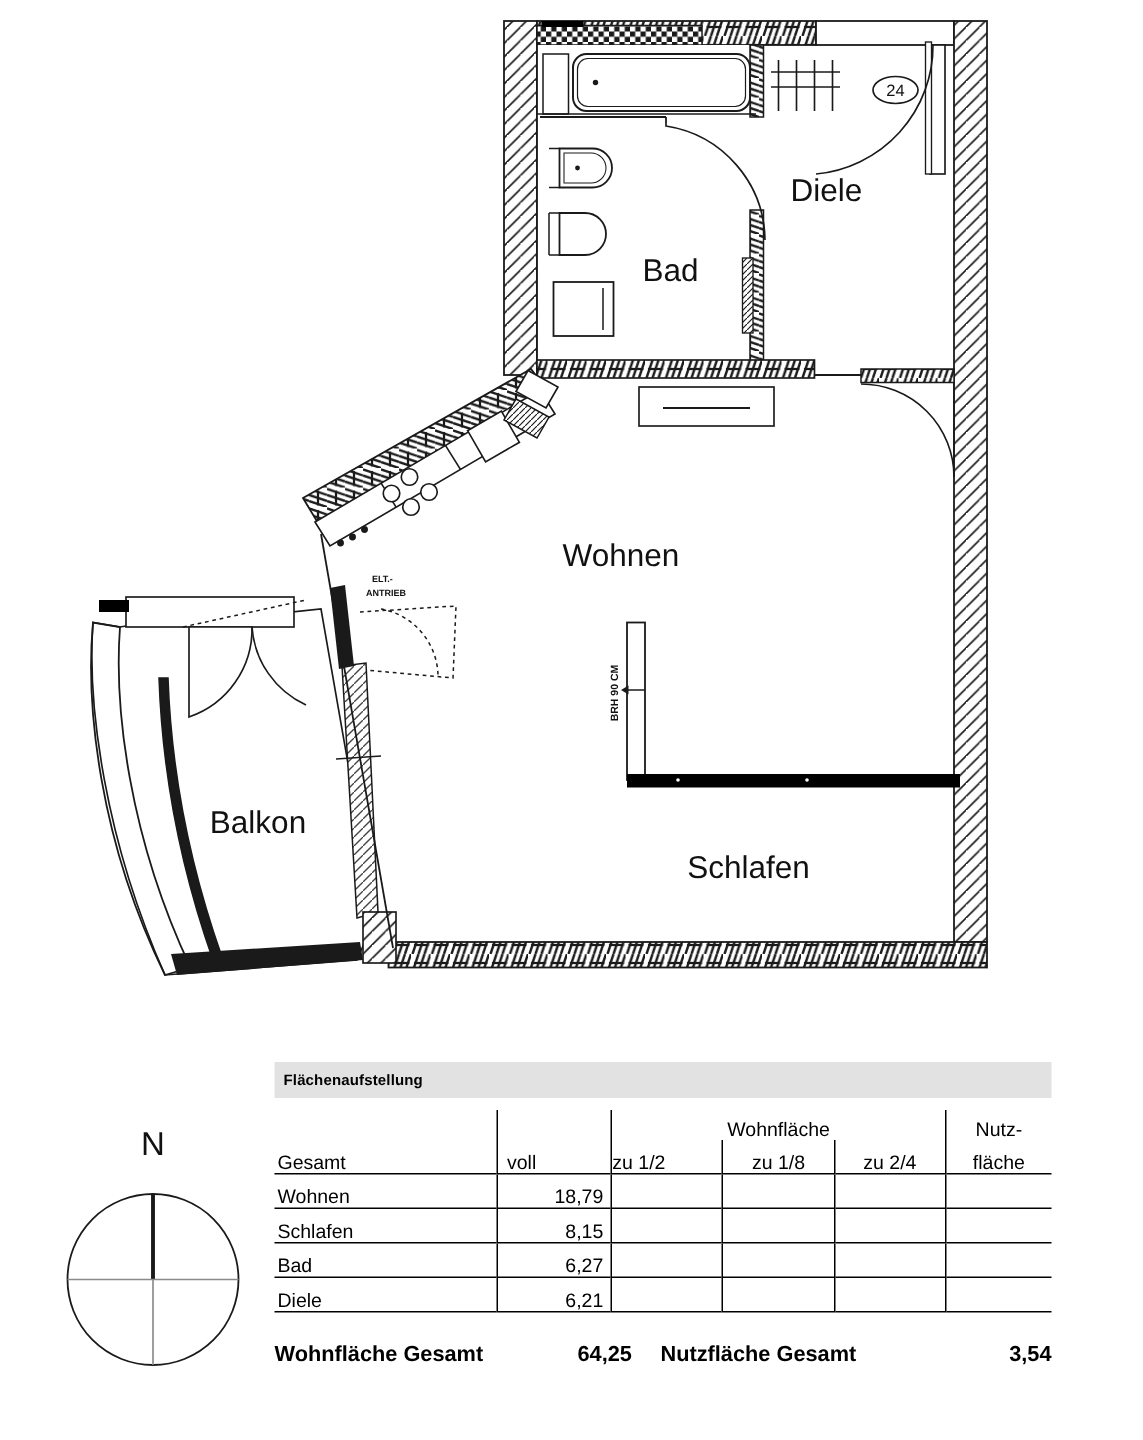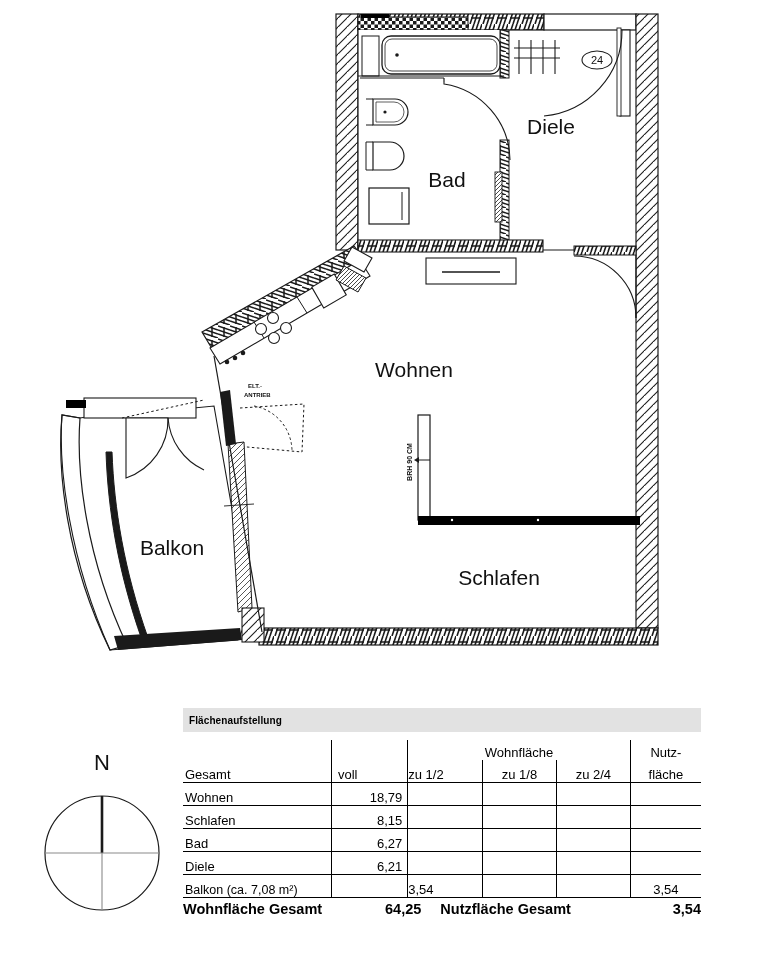--- a/index.html
+++ b/index.html
@@ -111,21 +111,21 @@
   .c-nutz   { width: 76px;  text-align: center; }
 
   .vl { border-left: 1px solid #000; }
   .hl-bot { border-bottom: 1px solid #000; }
 
   tr.hdr-span td { height: 20px; vertical-align: bottom; text-align: center; }
   tr.hdr-main td { height: 22px; vertical-align: bottom; }
   tr.data-row td { height: 23px; vertical-align: bottom; }
 
   #totals-row {
-    margin-top: 3px;
+    margin-top: 20px;
     width: 518px;
     display: flex;
     align-items: baseline;
     font-size: 14.5px;
     font-weight: bold;
   }
   #totals-row .t-label1 { width: 163px; }
   #totals-row .t-val1   { width: 82px; text-align: right; padding-right: 5px; }
   #totals-row .t-label2 { width: 200px; padding-left: 14px; }
   #totals-row .t-val2   { width: 68px; text-align: right; }
@@ -429,28 +429,20 @@
           <td class="c-nutz vl"></td>
         </tr>
         <tr class="data-row hl-bot">
           <td class="c-room">Diele</td>
           <td class="c-voll vl">6,21</td>
           <td class="c-h2 vl"></td>
           <td class="c-h3 vl"></td>
           <td class="c-h4 vl"></td>
           <td class="c-nutz vl"></td>
         </tr>
-        <tr class="data-row hl-bot">
-          <td class="c-room" style="font-size:12.5px">Balkon (ca. 7,08 m²)</td>
-          <td class="c-voll vl"></td>
-          <td class="c-h2 vl">3,54</td>
-          <td class="c-h3 vl"></td>
-          <td class="c-h4 vl"></td>
-          <td class="c-nutz vl">3,54</td>
-        </tr>
       </tbody>
     </table>
 
     <div id="totals-row">
       <div class="t-label1">Wohnfläche Gesamt</div>
       <div class="t-val1">64,25</div>
       <div class="t-label2">Nutzfläche Gesamt</div>
       <div class="t-val2">3,54</div>
     </div>
   </div>

